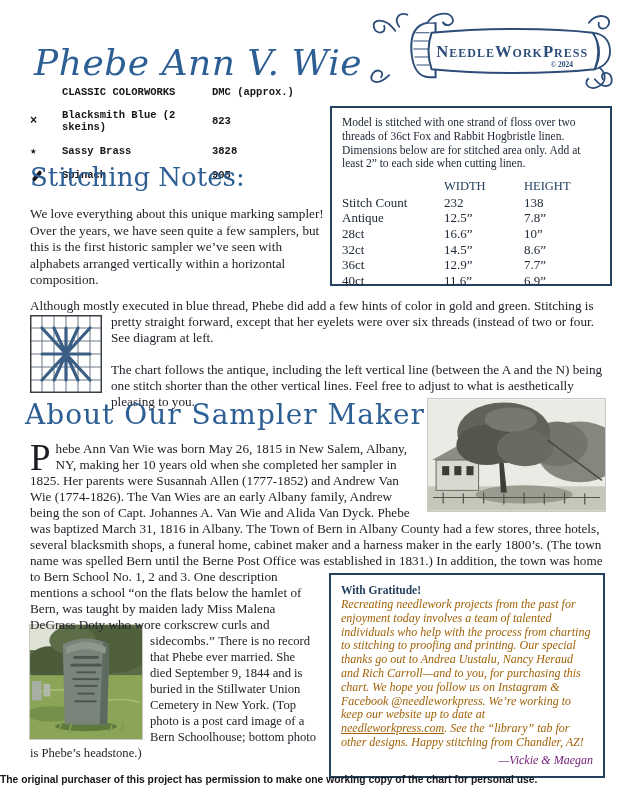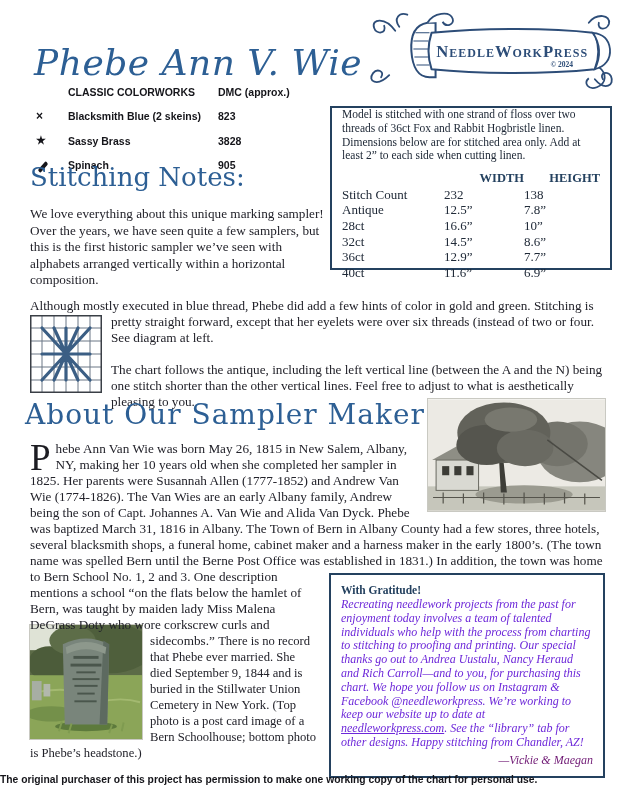--- a/index.html
+++ b/index.html
@@ -12,34 +12,34 @@
   .title {
     position:absolute; left:18px; top:26px; margin:16px;
     font-family:"DejaVu Serif", serif; font-weight:normal;
     font-size:36px; color:#2d5f94; letter-spacing:0.5px;font-style:italic;
   }
   .logo { position:absolute; top:6px; right:2px; width:252px; height:94px; }
   .logo-text { font-family:"Liberation Serif", serif; font-variant:small-caps; font-weight:600; }
   .logo-copy { font-family:"Liberation Serif", serif; font-weight:bold; }
   
   .colorworks {
-    position:absolute; left:36px; top:86px; width:290px;
-    font-family:Liberation Sans, sans-serif; font-size:10.5px; font-weight:bold; color:#15151a;
+    position:absolute; left:30px; top:86px; width:290px;
+    font-family:Liberation Mono, monospace; font-size:10.5px; font-weight:bold; color:#15151a;
   }
   .cw-row { display:grid; grid-template-columns:32px 150px auto; align-items:center; margin-bottom:11px; }
   .cw-sym { text-align:left; font-size:12px; }
   .slash-shape { display:inline-block; width:12px; height:4px; background:#15151a; border-radius:2px 1px 2px 1px; transform:rotate(-48deg); margin-left:1px; }
   
   .model-box {
     position:absolute; left:330px; top:106px; width:258px; height:160px;
-    border:2px solid #24415f; padding:0 10px; color:#202a38;
+    border:2px solid #24415f; padding:8px 10px; color:#202a38;
   }
   .mb-note { margin:0 0 8px 0; font-size:11.5px; line-height:13.8px; }
   .dim-table { display:grid; grid-template-columns:102px 80px auto; font-size:13px; line-height:15.6px; }
-  .dt-h { font-weight:bold; color:#24415f; font-size:12.5px;text-align:right; }
+  .dt-h { font-weight:normal; color:#24415f; font-size:12.5px; }
   
   .notes-heading, .about-heading {
     position:absolute; margin:0; font-family:"DejaVu Serif", serif; font-weight:normal; color:#2d5f94;
   }
   .notes-heading { left:30px; top:162px; font-size:26px; }
   .notes-p1 { position:absolute; left:30px; top:206px; width:296px; margin:0; font-size:13.2px; line-height:16.5px; }
   .notes-flow { position:absolute; left:30px; top:298px; width:574px; font-size:13.2px; line-height:16px; }
   .eyelet { float:left; margin:1px 9px 2px 0; }
   .nf-p3 { margin:16px 0 0 0; }
   
@@ -49,21 +49,21 @@
   .photo.schoolhouse { float:right; margin:-42px 0 8px 10px; width:177px; height:112px; outline:1px solid #c9c9c2; }
   .photo.headstone { float:left; margin:-8px 8px 2px 0; width:112px; height:114px; outline:1px solid #c9c9c2; }
   .dropcap { float:left; font-size:37px; line-height:29px; padding:2px 5px 0 0; color:#1c1c22; }
   .tail { font-size:12.6px; line-height:14.6px; }
   
   .gratitude {
     float:right; clear:right; width:252px; margin:4px 0 6px 10px;
     border:2px solid #24415f; padding:7px 10px 8px 10px; background:#fff;
   }
   .g-head { font-weight:bold; color:#24415f; font-size:11.5px; }
-  .g-body { margin:0; font-style:italic; font-size:12px; line-height:13.8px; color:#6d28d9; }
+  .g-body { margin:0; font-style:italic; font-size:12px; line-height:13.8px; color:#a16207; }
   .g-link { text-decoration:underline; cursor:pointer; }
   .g-sign { text-align:right; font-style:italic; font-size:12px; margin-top:2px; color:#701a75; }
   
   .footer {
     position:absolute; left:0; top:774px; width:619px; text-align:left;
     font-family:"Liberation Sans", sans-serif; font-size:10.3px; font-weight:bold; color:#15151a;
   }
 </style>
 </head>
 <body>

